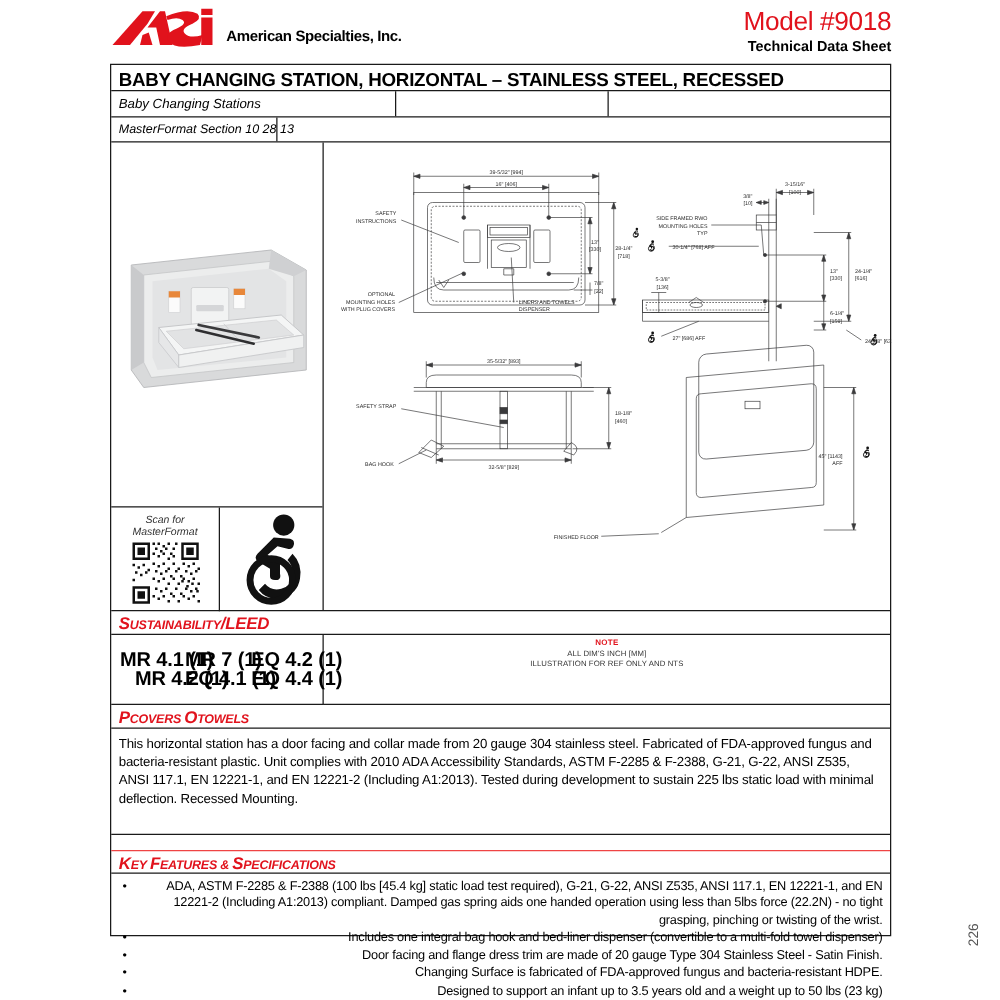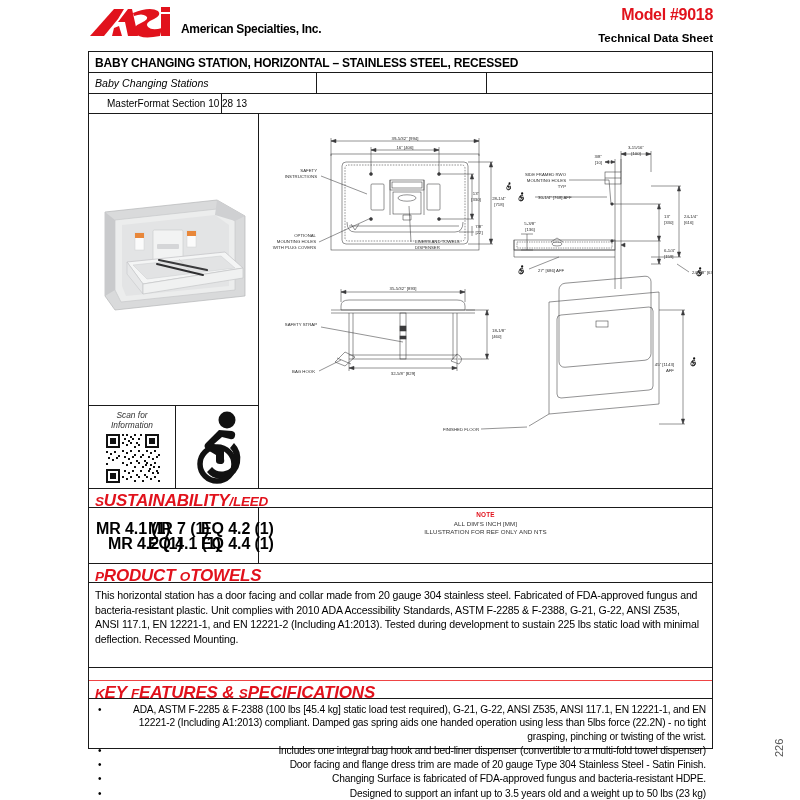--- a/index.html
+++ b/index.html
@@ -4,56 +4,56 @@
 <style>
   html,body{margin:0;padding:0;background:#fff;}
   body{width:800px;height:800px;font-family:"Liberation Sans",sans-serif;color:#000;position:relative;overflow:hidden;}
   .sheet{position:absolute;left:0;top:0;width:800px;height:800px;}
 
   
   .hdr{position:absolute;left:88px;top:6px;width:625px;height:42px;}
   .logo{position:absolute;left:0;top:0;width:86px;height:34px;}
   .logo svg{display:block;}
   .logo-name{position:absolute;left:93px;top:16px;font-weight:bold;font-size:12px;letter-spacing:-0.3px;white-space:nowrap;}
-  .model-no{position:absolute;right:0;top:0;font-weight:bold;font-size:16px;color:#e1121c;white-space:nowrap;letter-spacing:-0.3px;}
+  .model-no{position:absolute;right:0;top:0;font-weight:normal;font-size:21px;color:#e1121c;white-space:nowrap;letter-spacing:-0.3px;}
   .tds{position:absolute;right:0;top:26px;font-weight:bold;font-size:11.5px;white-space:nowrap;}
 
   
   .frame{position:absolute;left:88px;top:51px;width:625px;height:698px;border:1.6px solid #1a1a1a;box-sizing:border-box;}
 
   .row-title{position:absolute;left:0;top:0;width:100%;height:21px;border-bottom:1px solid #1a1a1a;box-sizing:border-box;}
-  .row-title span{position:absolute;left:6px;top:4px;font-weight:bold;font-size:12px;letter-spacing:-0.2px;white-space:nowrap;}
+  .row-title span{position:absolute;left:6px;top:4px;font-weight:bold;font-size:15px;letter-spacing:-0.2px;white-space:nowrap;}
 
   .row-cat{position:absolute;left:0;top:21px;width:100%;height:21px;border-bottom:1px solid #1a1a1a;box-sizing:border-box;}
   .row-cat .c1{position:absolute;left:0;top:0;width:228px;height:100%;border-right:1px solid #1a1a1a;box-sizing:border-box;}
   .row-cat .c2{position:absolute;left:228px;top:0;width:170px;height:100%;border-right:1px solid #1a1a1a;box-sizing:border-box;}
   .row-cat .c3{position:absolute;left:398px;top:0;right:0;height:100%;}
   .row-cat span{position:absolute;left:6px;top:4px;font-style:italic;font-size:10.6px;white-space:nowrap;}
 
   .row-mf{position:absolute;left:0;top:42px;width:100%;height:20px;border-bottom:1px solid #1a1a1a;box-sizing:border-box;}
   .row-mf .c1{position:absolute;left:0;top:0;width:133px;height:100%;border-right:1px solid #1a1a1a;box-sizing:border-box;}
-  .row-mf span{position:absolute;left:18px;top:4px;font-size:10px;white-space:nowrap;}
+  .row-mf span{position:absolute;left:6px;top:4px;font-style:italic;font-size:10px;white-space:nowrap;}
 
   
   .band{position:absolute;left:0;top:62px;width:100%;height:375px;border-bottom:1px solid #1a1a1a;box-sizing:border-box;}
   .band .leftcol{position:absolute;left:0;top:0;width:170px;height:100%;border-right:1px solid #1a1a1a;box-sizing:border-box;}
   .band .rightcol{position:absolute;left:170px;top:0;right:0;height:100%;}
 
   .photo{position:absolute;left:6px;top:78px;width:158px;height:135px;}
   .scanbox{position:absolute;left:0;top:291px;width:100%;height:84px;border-top:1px solid #1a1a1a;box-sizing:border-box;}
   .scanL{position:absolute;left:0;top:0;width:87px;height:100%;border-right:1px solid #1a1a1a;box-sizing:border-box;}
   .scanR{position:absolute;left:87px;top:0;right:0;height:100%;}
   .scan-cap{position:absolute;left:0;top:4px;width:100%;text-align:center;font-style:italic;font-size:8.4px;line-height:10px;color:#333;}
   .qr{position:absolute;left:15px;top:26px;width:57px;height:53px;}
   .ada-big{position:absolute;left:0;top:3px;width:100%;text-align:center;}
 
   
   .secbar{position:absolute;left:0;width:100%;height:19px;border-bottom:1px solid #1a1a1a;box-sizing:border-box;}
   .secbar .t{position:absolute;left:6px;top:2px;font-style:italic;font-weight:bold;font-size:13.5px;color:#e1121c;letter-spacing:-0.2px;white-space:nowrap;}
-  .secbar .t .sm{font-size:17px;}
+  .secbar .t .sm{font-size:10px;}
 
   .sus{top:437px;}
   .susbody{position:absolute;left:0;top:456px;width:170px;height:56px;border-right:1px solid #1a1a1a;border-bottom:1px solid #1a1a1a;box-sizing:border-box;}
   .leedline{position:absolute;left:7px;font-size:16px;white-space:nowrap;letter-spacing:-0.1px;font-weight:bold;}
   .leedline.l1{top:12px;}
   .leedline.l2{top:27px;padding-left:12px;}
   .leed-c2{position:absolute;left:52px;}
   .leed-c3{position:absolute;left:105px;}
 
   .noteblk{position:absolute;left:170px;top:456px;right:0;height:56px;box-sizing:border-box;border-bottom:1px solid #1a1a1a;}
@@ -153,21 +153,21 @@
 
             <polygon points="10,20 20,28 20,98 10,104" fill="#c9cacc"></polygon>
             <polygon points="122,8 150,24 140,29 120,23" fill="#cfd0d2"></polygon>
           </svg>
         </div>
 
         <div class="scanbox">
           <div class="scanL">
             <div class="scan-cap">
               <span>Scan for</span><br>
-              <span>Information</span>
+              <span>MasterFormat</span>
             </div>
             <div class="qr">
               <svg width="57" height="53" viewBox="0 0 57 53">
                 <rect width="57" height="53" fill="#fff"></rect>
                 <g fill="#111">
                   <rect x="2" y="2" width="14" height="14"></rect>
                     <rect x="4" y="4" width="10" height="10" fill="#fff"></rect>
                     <rect x="6" y="6" width="6" height="6"></rect>
                   <rect x="41" y="2" width="14" height="14"></rect>
                     <rect x="43" y="4" width="10" height="10" fill="#fff"></rect>
@@ -542,21 +542,21 @@
       </div>
     </div>
 
     <div class="noteblk">
       <div class="note-t">NOTE</div>
       <div class="note-l a">ALL DIM'S INCH [MM]</div>
       <div class="note-l b">ILLUSTRATION FOR REF ONLY AND NTS</div>
     </div>
 
     <div class="secbar po">
-      <div class="t"><span>P</span><span class="sm">RODUCT </span><span>O</span><span class="sm">TOWELS</span></div>
+      <div class="t"><span>P</span><span class="sm">COVERS </span><span>O</span><span class="sm">TOWELS</span></div>
     </div>
     <div class="po-body">
       <p>This horizontal station has a door facing and collar made from 20 gauge 304 stainless steel. Fabricated of FDA-approved fungus and bacteria-resistant plastic. Unit complies with 2010 ADA Accessibility Standards, ASTM F-2285 &amp; F-2388, G-21, G-22, ANSI Z535, ANSI 117.1, EN 12221-1, and EN 12221-2 (Including A1:2013). Tested during development to sustain 225 lbs static load with minimal deflection. Recessed Mounting.</p>
     </div>
 
     <div class="secbar kf">
       <div class="t"><span>K</span><span class="sm">EY </span><span>F</span><span class="sm">EATURES &amp; </span><span>S</span><span class="sm">PECIFICATIONS</span></div>
     </div>
     <div class="kf-body">
       <ul>

